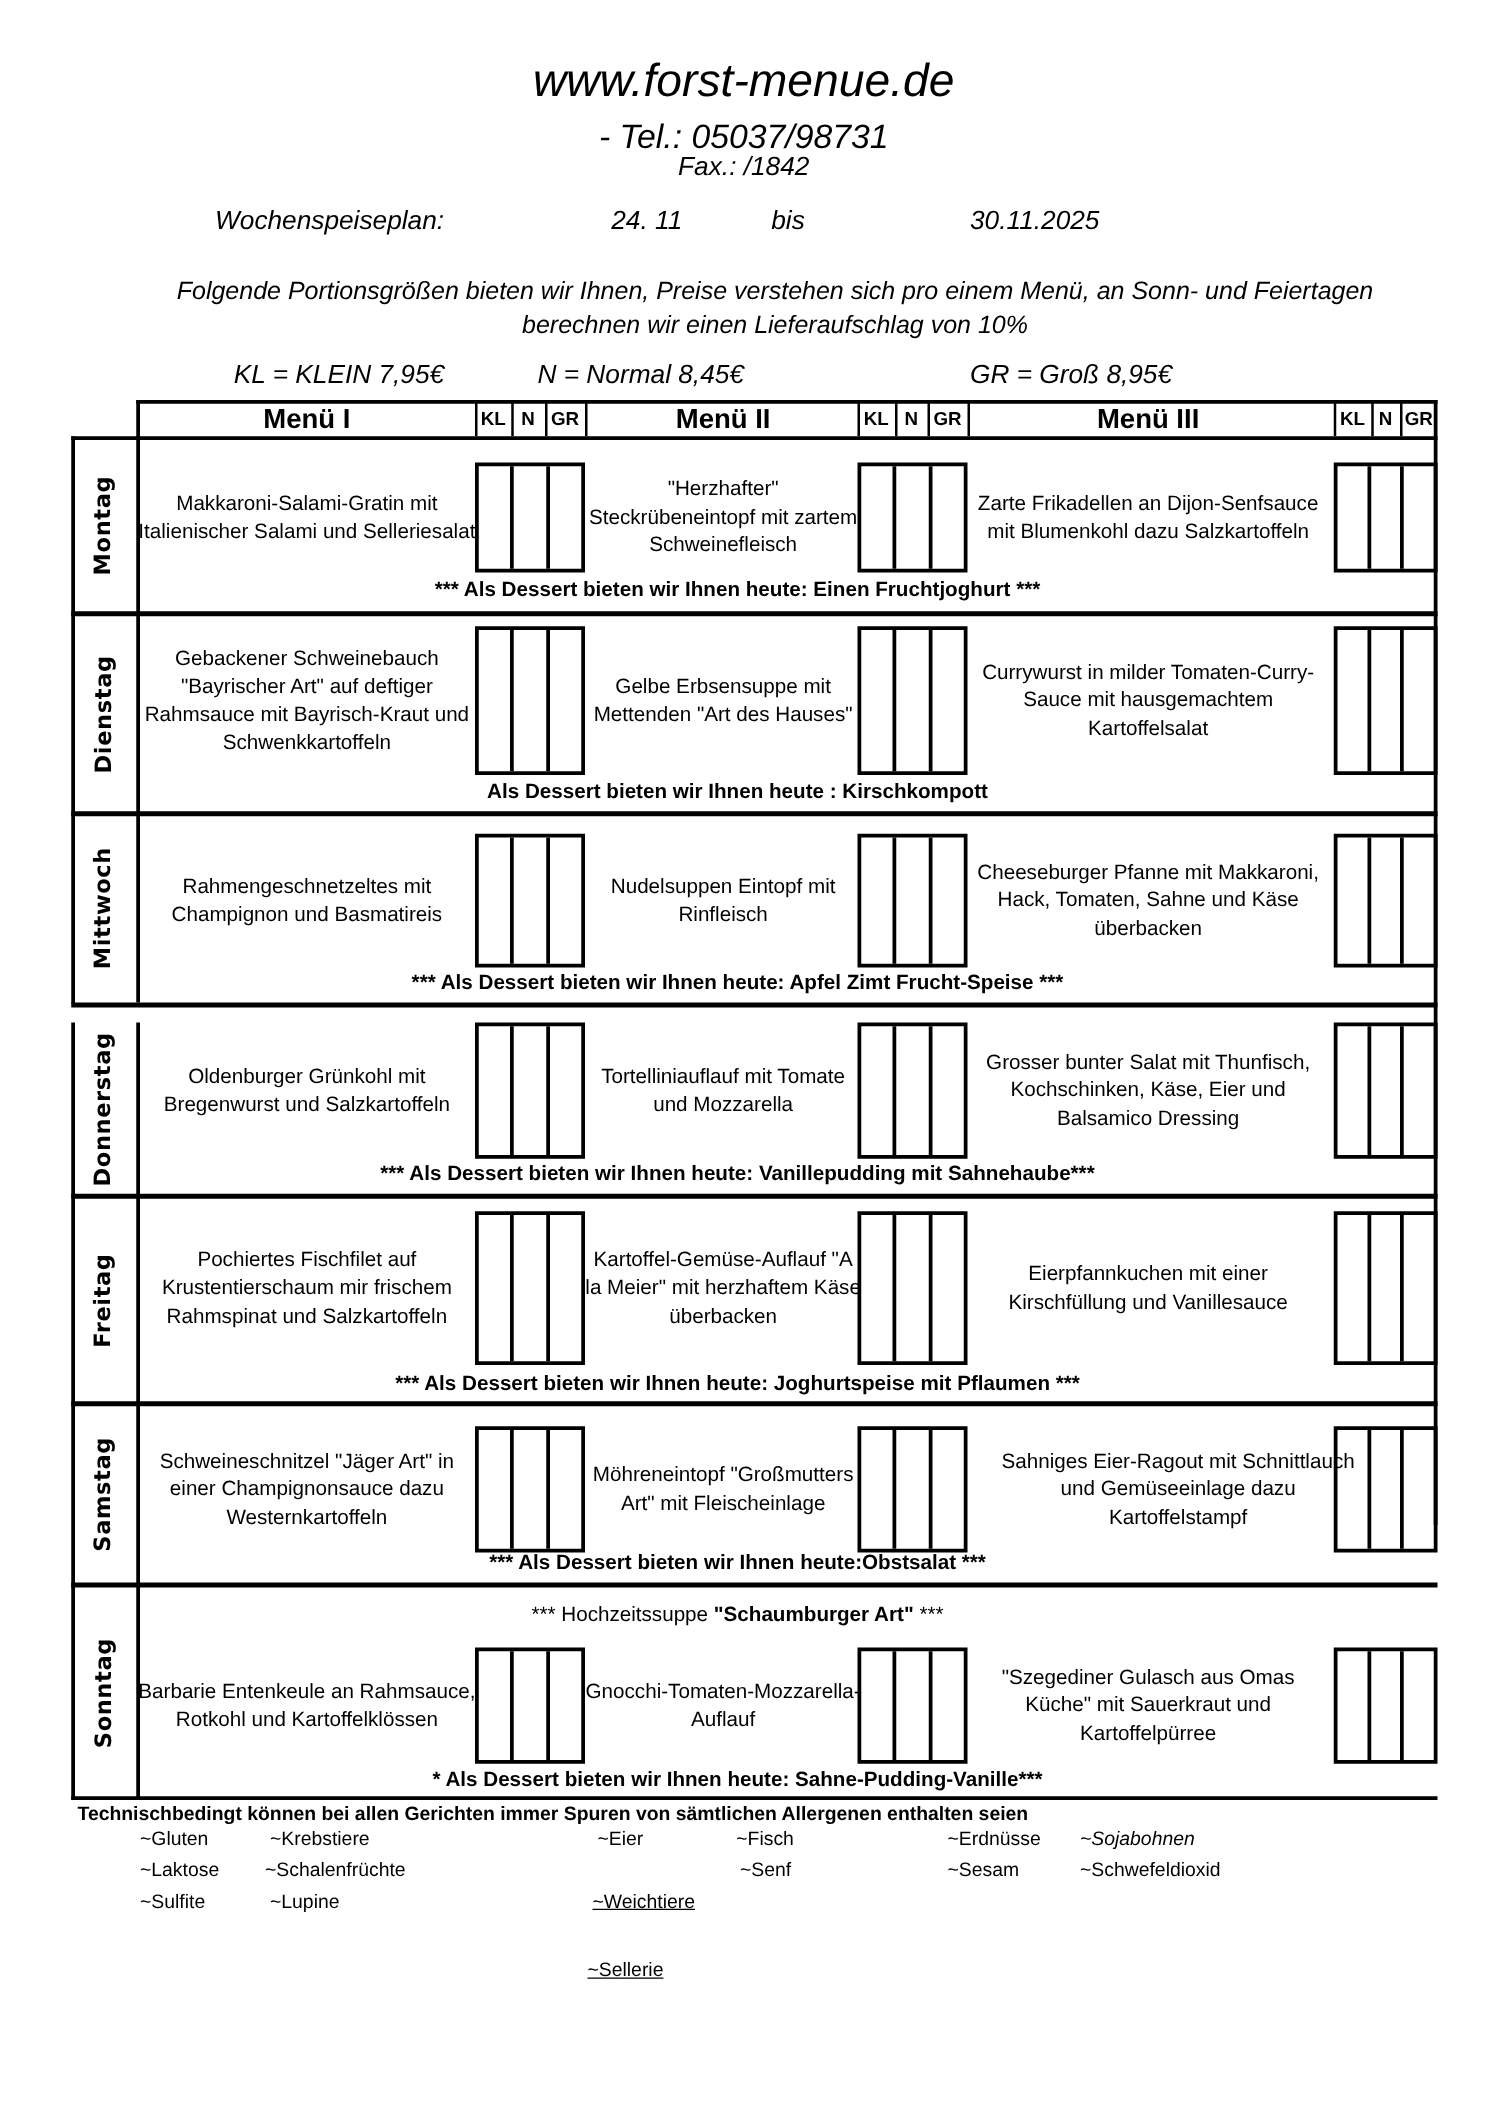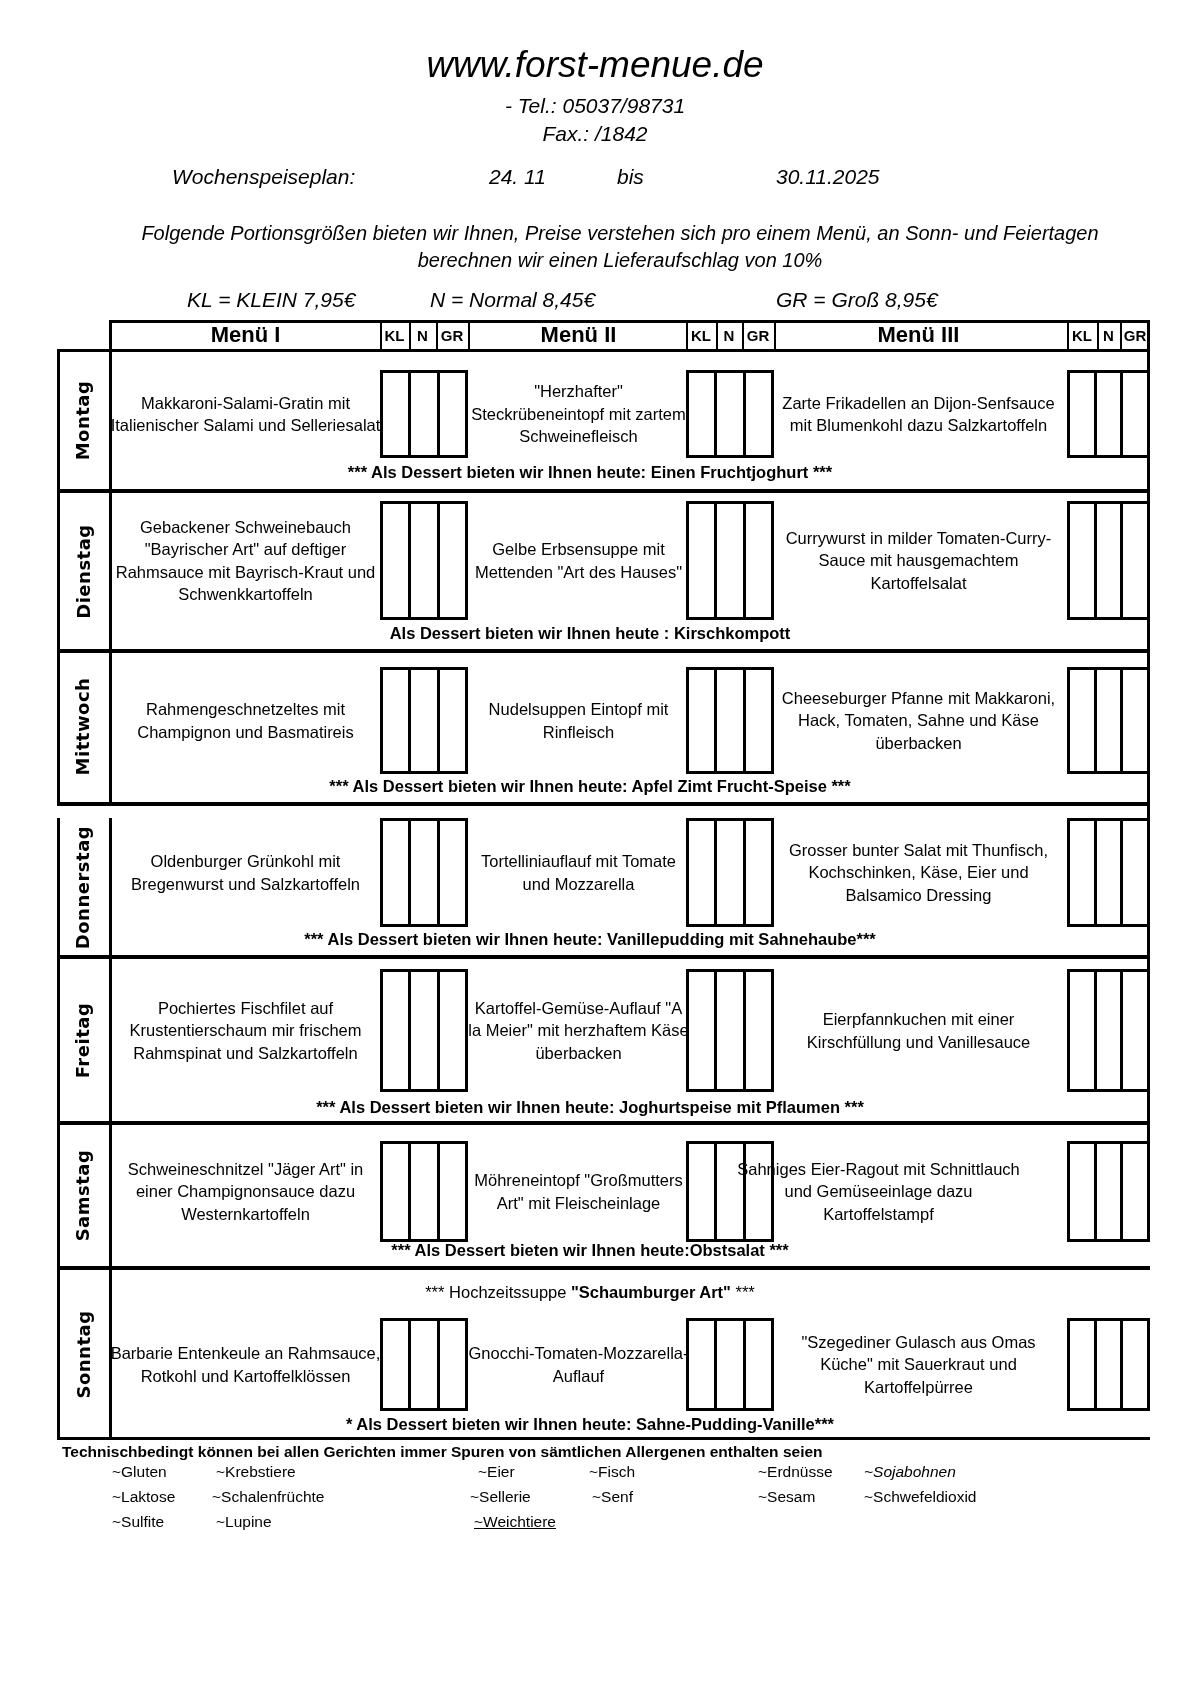--- a/index.html
+++ b/index.html
@@ -1,19 +1,19 @@
 <!DOCTYPE html>
 <html><head>
 <meta charset="utf-8">
 <style>
   html, body { margin:0; padding:0; background:#fff; }
   body { width:1190px; height:1683px; position:relative; font-family:"Liberation Sans", sans-serif; color:#000; overflow:hidden; }
   .hdr { position:absolute; left:0; width:1190px; text-align:center; font-style:italic; }
   .site { top:44px; font-size:37px; }
-  .tel { top:94px; font-size:21px; }
+  .tel { top:94px; font-size:27px; }
   .fax { top:122px; font-size:21px; }
   .ital { position:absolute; font-style:italic; font-size:21px; white-space:nowrap; }
   .intro { position:absolute; left:120px; width:1000px; top:220px; text-align:center; font-style:italic; font-size:20px; line-height:27px; }
 
   .grid-line { position:absolute; background:#000; }
   .hcell { position:absolute; top:322px; height:26px; display:flex; align-items:center; justify-content:center; font-weight:bold; }
   .hmenu { font-size:22px; }
   .hsz { font-size:15px; }
 
   .day { position:absolute; left:57px; width:52px; display:flex; align-items:center; justify-content:center; }
@@ -203,21 +203,21 @@
       <div class="c"></div>
       <div class="c"></div>
       <div class="c"></div>
     </div>
     <div class="dish" style="left: 468px; width: 221px; top: 1141px; height: 101px;">Möhreneintopf "Großmutters Art" mit Fleischeinlage</div>
     <div class="box" style="left: 686px; top: 1141px; height: 101px;">
       <div class="c"></div>
       <div class="c"></div>
       <div class="c"></div>
     </div>
-    <div class="dish" style="left: 734px; width: 289px; top: 1141px; height: 101px;">Sahniges Eier-Ragout mit Schnittlauch und Gemüseeinlage dazu Kartoffelstampf</div>
+    <div class="dish" style="left: 798px; width: 289px; top: 1141px; height: 101px;">Sahniges Eier-Ragout mit Schnittlauch und Gemüseeinlage dazu Kartoffelstampf</div>
     <div class="box" style="left: 1067px; top: 1141px; height: 101px; width: 83px;">
       <div class="c"></div>
       <div class="c"></div>
       <div class="c"></div>
     </div>
     <div class="dessert" style="top: 1241px;">*** Als Dessert bieten wir Ihnen heute:Obstsalat ***</div>
     <div class="grid-line" style="left: 57px; top: 1266px; width: 1093px; height: 4px;"></div>
     <div class="day" style="top: 1268px; height: 172px;">
       <span>Sonntag</span>
     </div>
@@ -246,20 +246,20 @@
 <div class="foot-title">Technischbedingt können bei allen Gerichten immer Spuren von sämtlichen Allergenen enthalten seien</div>
 <div id="allergens">
     <div class="allergen" style="left: 112px; top: 1463px;">~Gluten</div>
     <div class="allergen" style="left: 216px; top: 1463px;">~Krebstiere</div>
     <div class="allergen" style="left: 478px; top: 1463px;">~Eier</div>
     <div class="allergen" style="left: 589px; top: 1463px;">~Fisch</div>
     <div class="allergen" style="left: 758px; top: 1463px;">~Erdnüsse</div>
     <div class="allergen" style="left: 864px; top: 1463px; font-style: italic;">~Sojabohnen</div>
     <div class="allergen" style="left: 112px; top: 1488px;">~Laktose</div>
     <div class="allergen" style="left: 212px; top: 1488px;">~Schalenfrüchte</div>
-    <div class="allergen" style="left: 470px; top: 1488px;">~Sellerie</div>
+    <div class="allergen" style="left: 470px; top: 1568px; text-decoration: underline;">~Sellerie</div>
     <div class="allergen" style="left: 592px; top: 1488px;">~Senf</div>
     <div class="allergen" style="left: 758px; top: 1488px;">~Sesam</div>
     <div class="allergen" style="left: 864px; top: 1488px;">~Schwefeldioxid</div>
     <div class="allergen" style="left: 112px; top: 1513px;">~Sulfite</div>
     <div class="allergen" style="left: 216px; top: 1513px;">~Lupine</div>
     <div class="allergen" style="left: 474px; top: 1513px; text-decoration: underline;">~Weichtiere</div>
   </div>
 
 </body></html>

